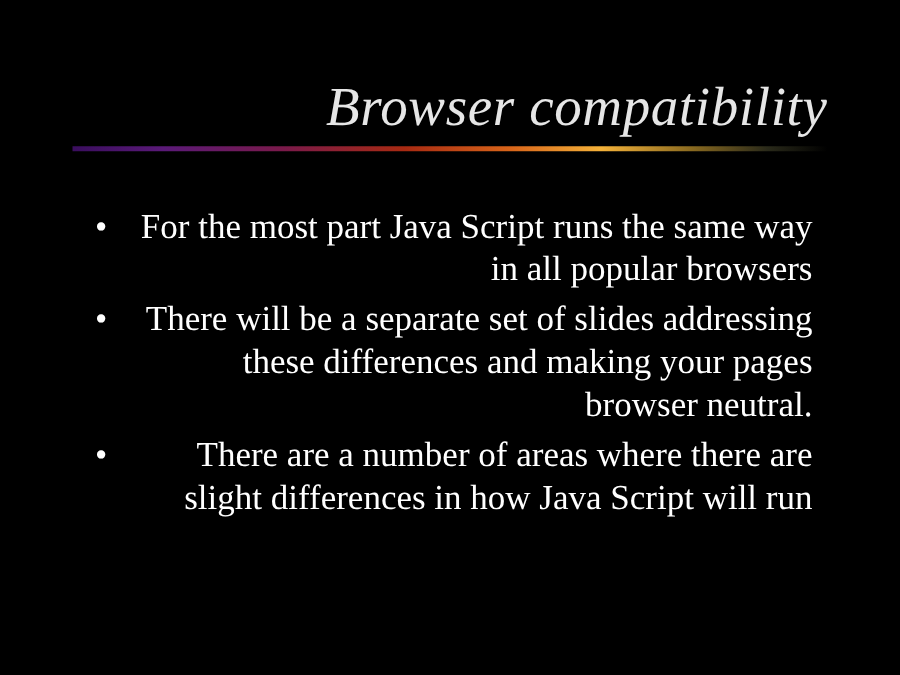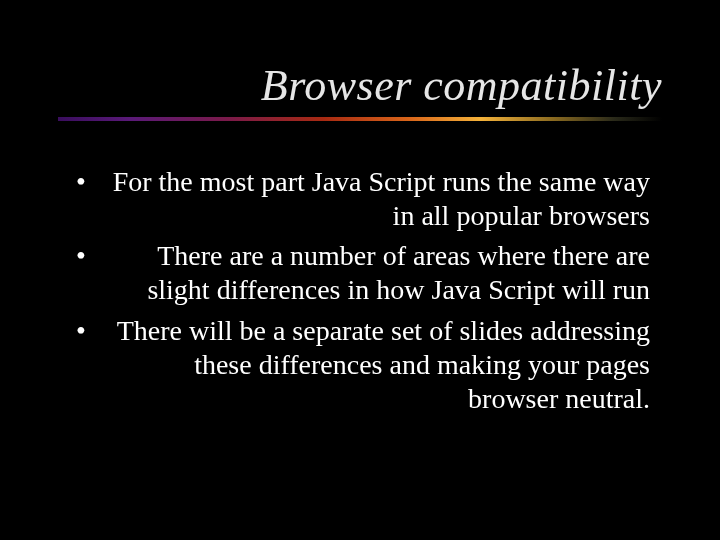--- a/index.html
+++ b/index.html
@@ -65,16 +65,16 @@
   }
 </style>
 </head>
 <body>
 
 <div class="slide">
   <h1 class="title">Browser compatibility</h1>
   <div class="rule"></div>
   <ul class="bullets">
     <li>For the most part Java Script runs the same way in all popular browsers</li>
+    <li>There will be a separate set of slides addressing these differences and making your pages browser neutral.</li>
     <li>There are a number of areas where there are slight differences in how Java Script will run</li>
-    <li>There will be a separate set of slides addressing these differences and making your pages browser neutral.</li>
   </ul>
 </div>
 
 </body></html>

